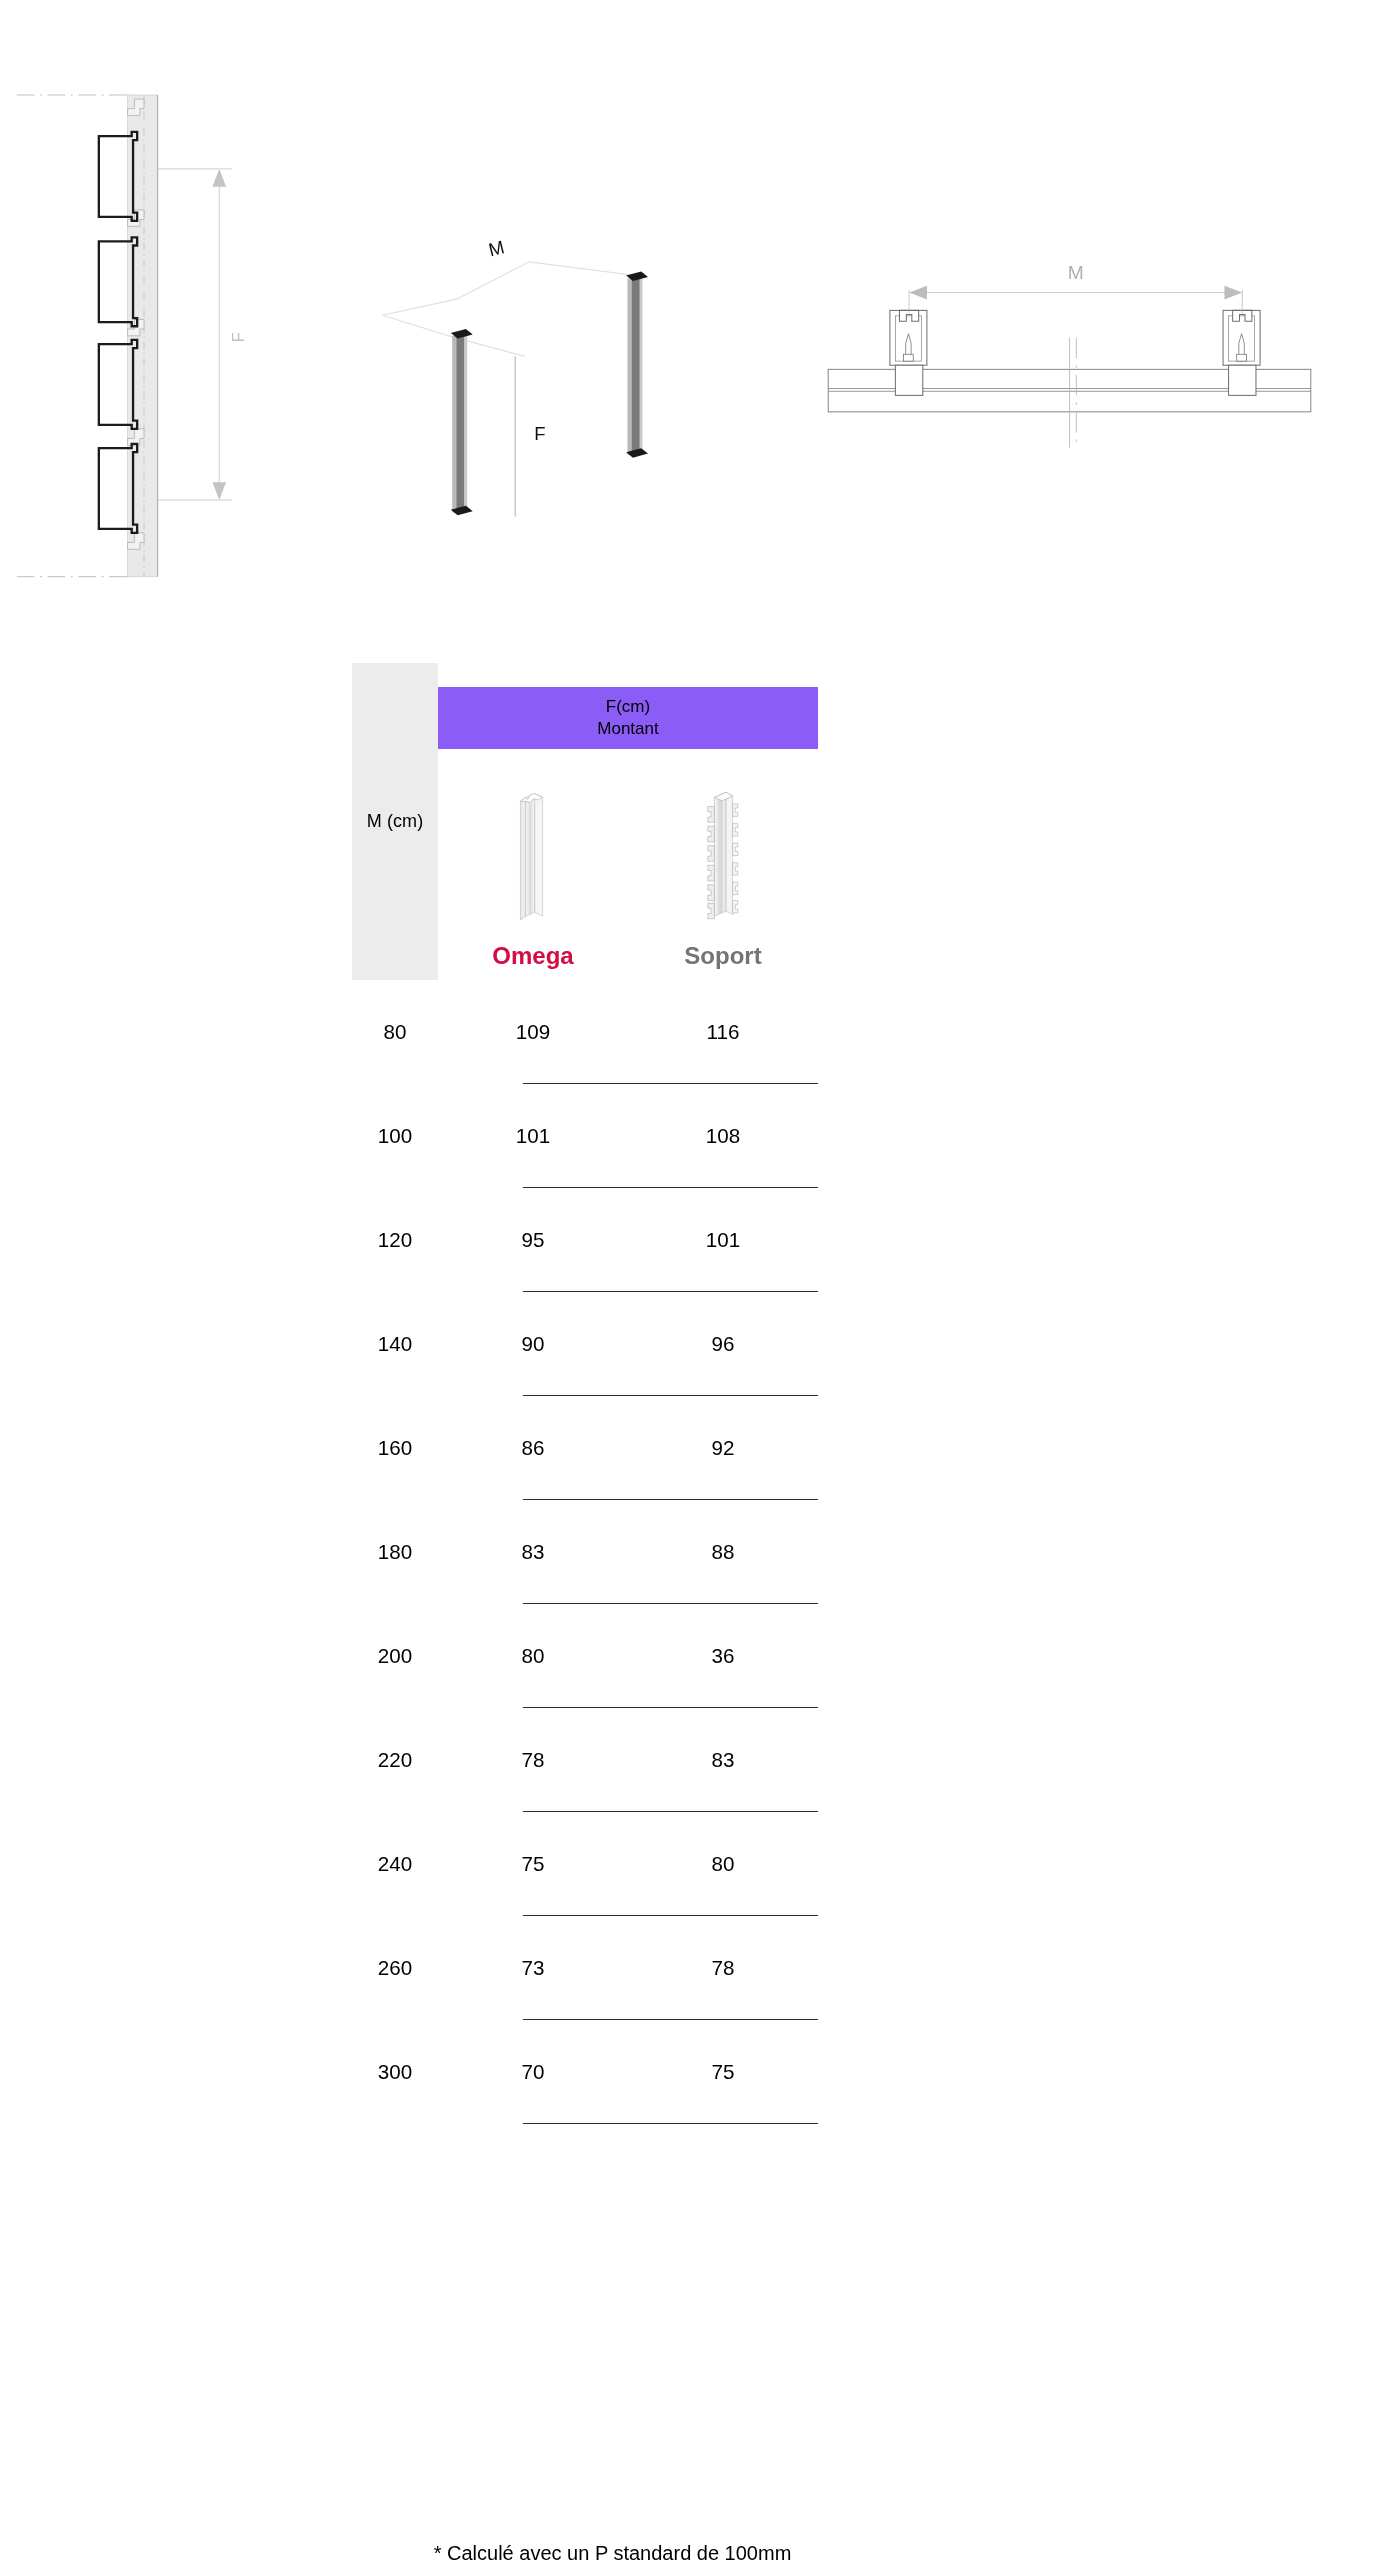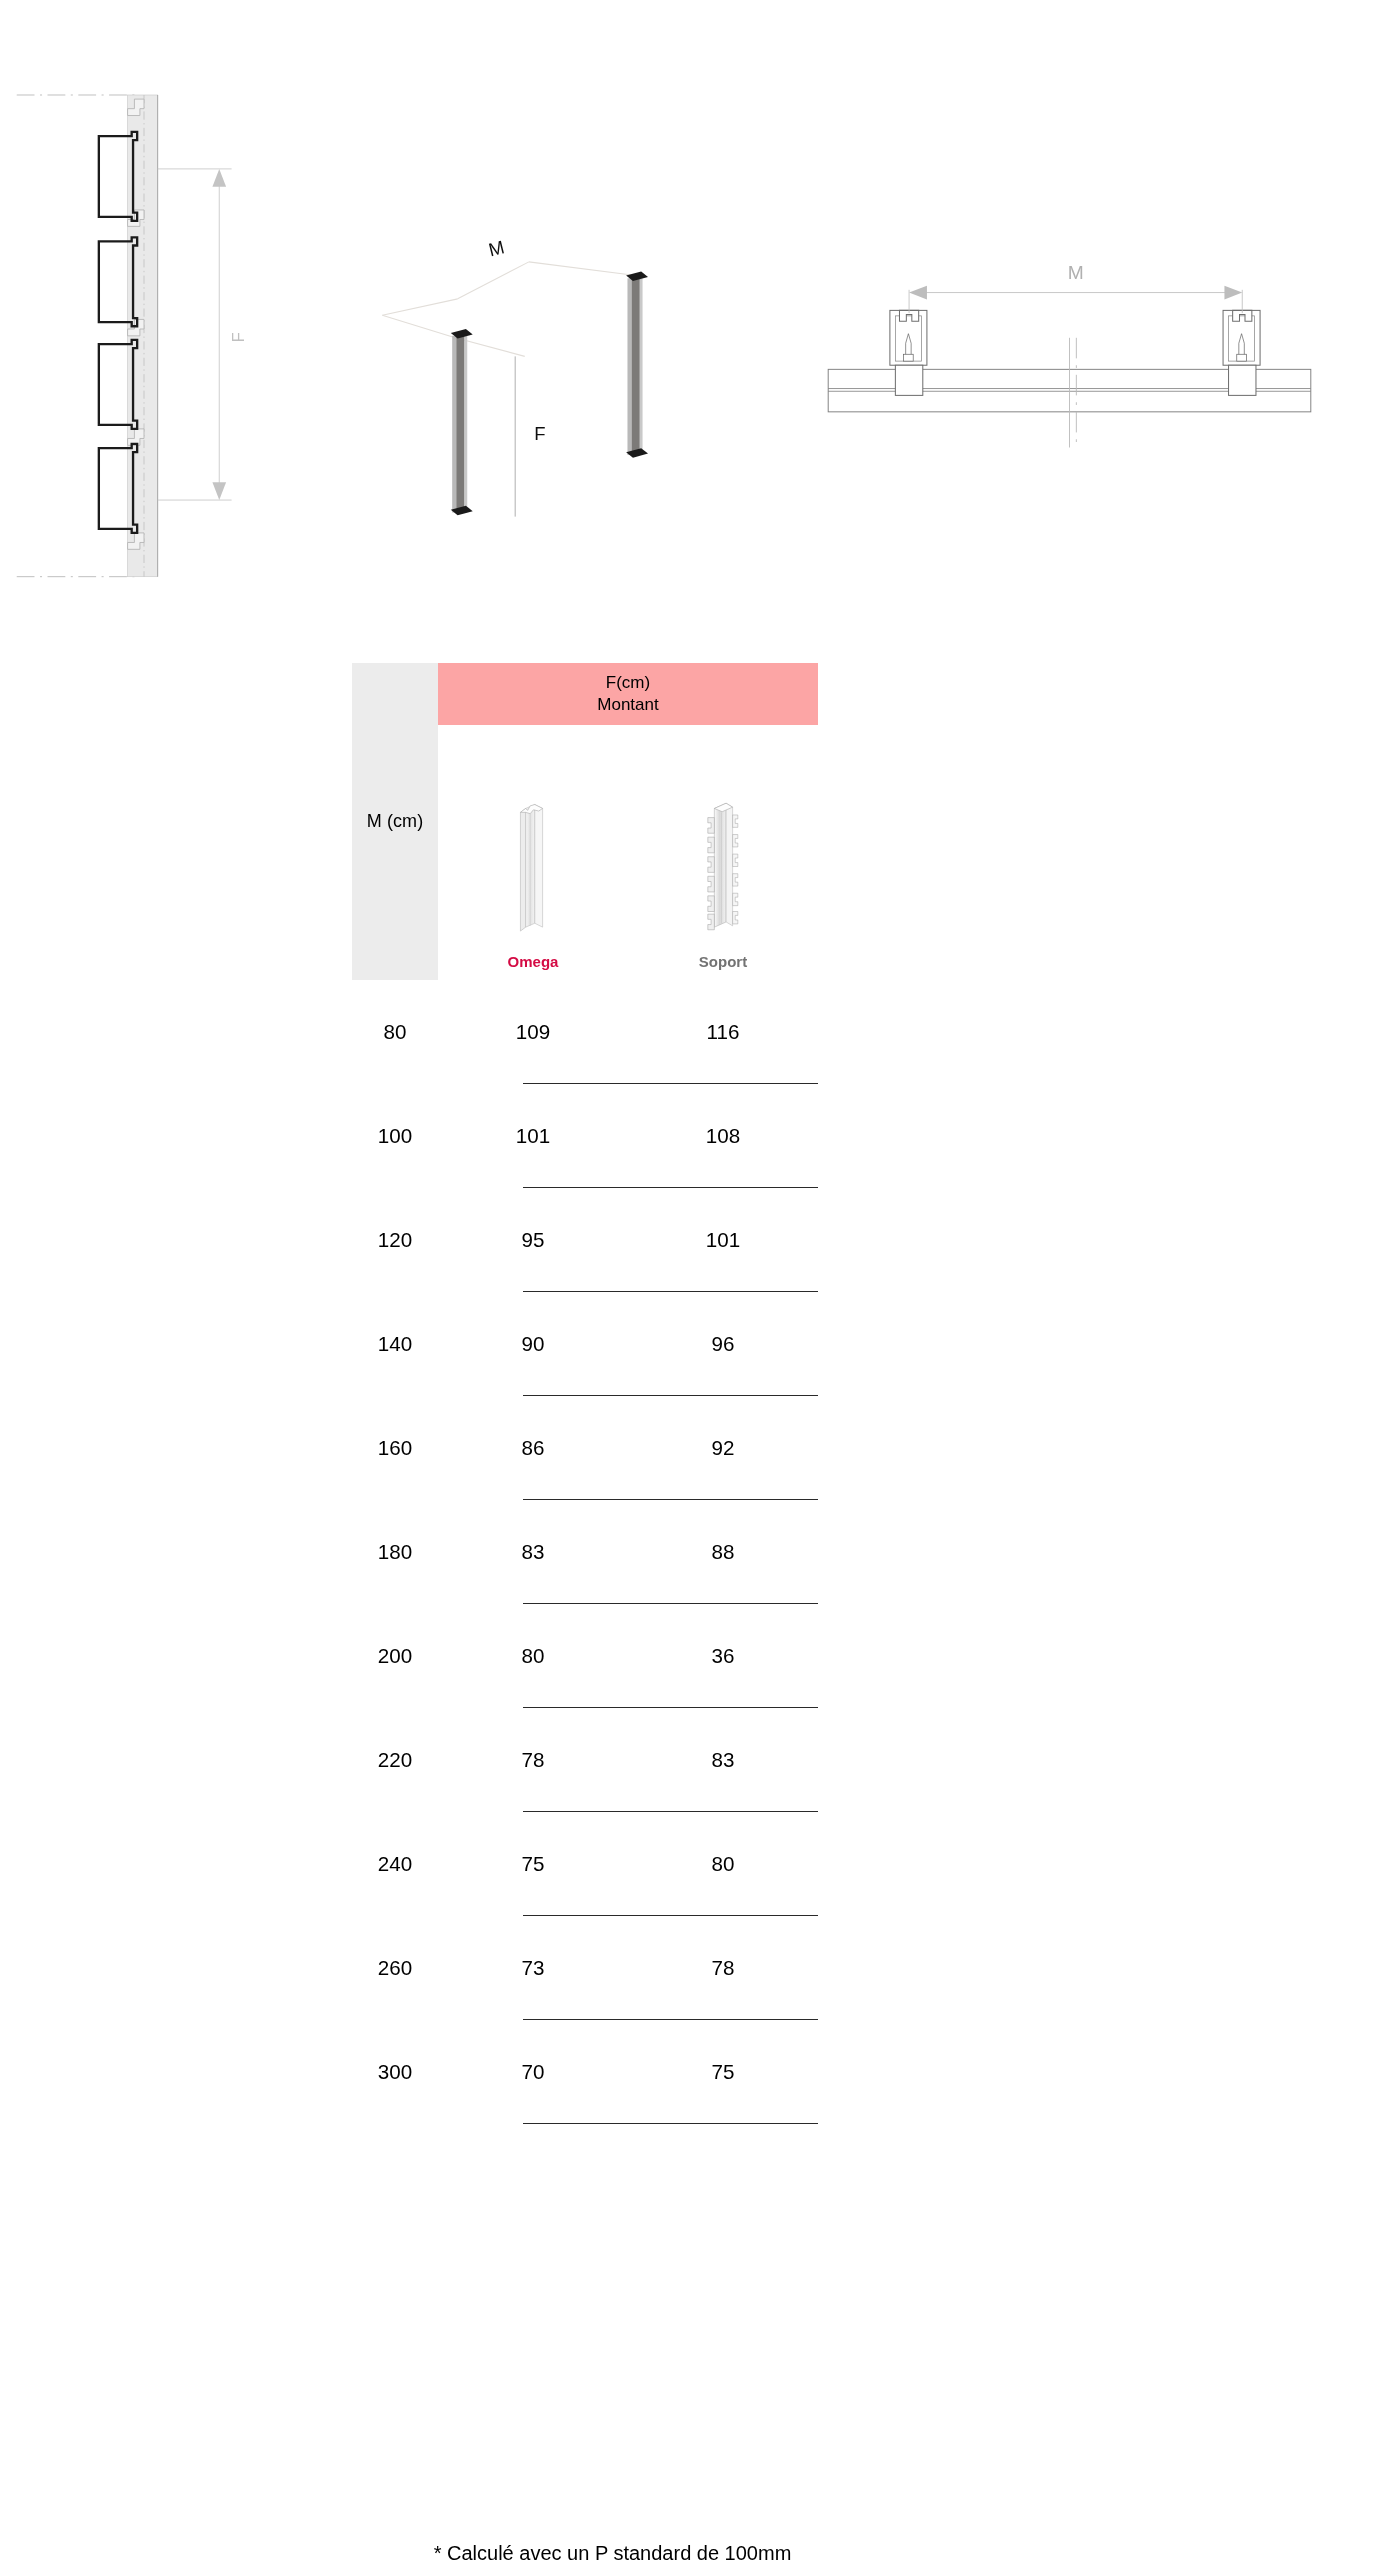--- a/index.html
+++ b/index.html
@@ -45,21 +45,21 @@
     position:absolute;left:86px;top:62px;width:380px;height:255px;
     display:flex;
   }
   .subcol{
     flex:1 1 50%;
     display:flex;flex-direction:column;align-items:center;justify-content:flex-end;
     padding-bottom:9.6px;box-sizing:border-box;
   }
   .subcol .post-icon{height:137px;display:block;margin-bottom:18px;}
   .subcol .subcol-label{
-    font-size:15px;font-weight:bold;color:#d40b44;white-space:nowrap;
+    font-size:24px;font-weight:bold;color:#d40b44;white-space:nowrap;
   }
   
   #spec-table{overflow:hidden;}
 
   
   #table-body{position:relative;}
   .data-row{
     position:relative;height:104px;display:flex;align-items:center;
   }
   .cell{font-size:20.6px;}
@@ -201,21 +201,21 @@
 </div>
 
 <div id="spec-table">
 
   <div id="table-header">
 
     <div id="header-left-cell" style="background: rgb(236, 236, 236);">
       <span class="hdr-text">M (cm)</span>
     </div>
 
-    <div id="header-right-cell" style="background: #fca5a5;">
+    <div id="header-right-cell" style="background: #8b5cf6; margin-top: 24px;">
       <span class="hdr-text">F(cm)</span>
       <span class="hdr-text">Montant</span>
     </div>
 
     <div id="subheader">
 
       <div class="subcol">
         <svg class="post-icon" viewBox="0 0 70 210" xmlns="http://www.w3.org/2000/svg">
           <defs>
             <linearGradient id="omegaFace" x1="0" y1="0" x2="1" y2="0">

